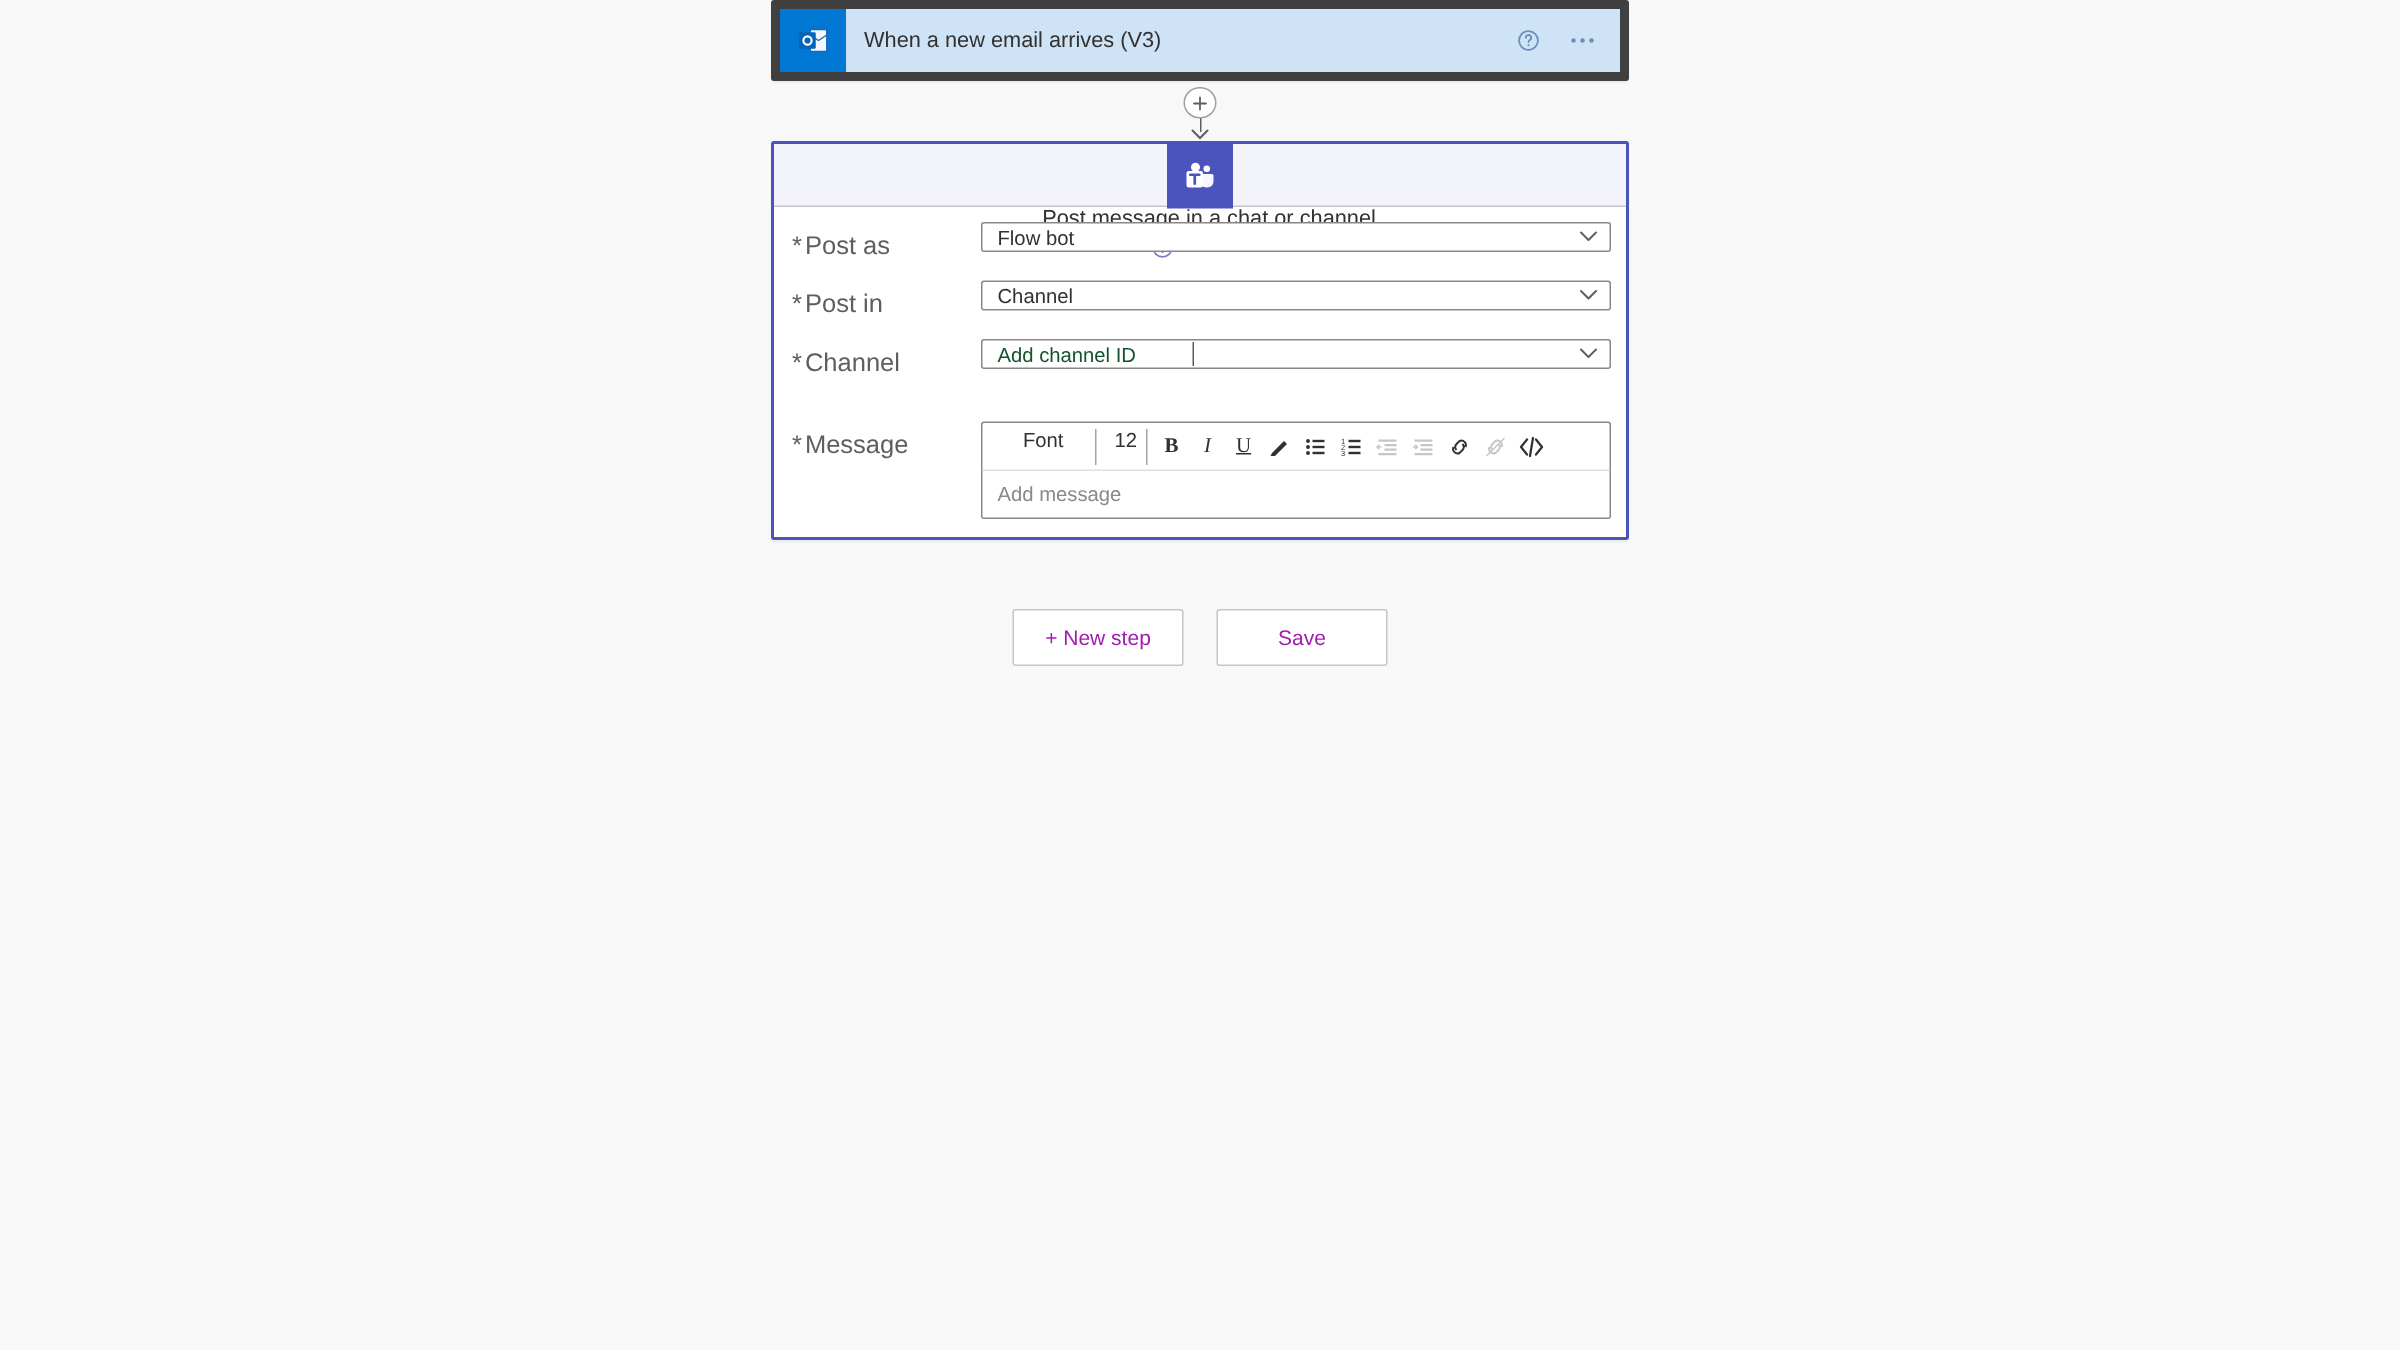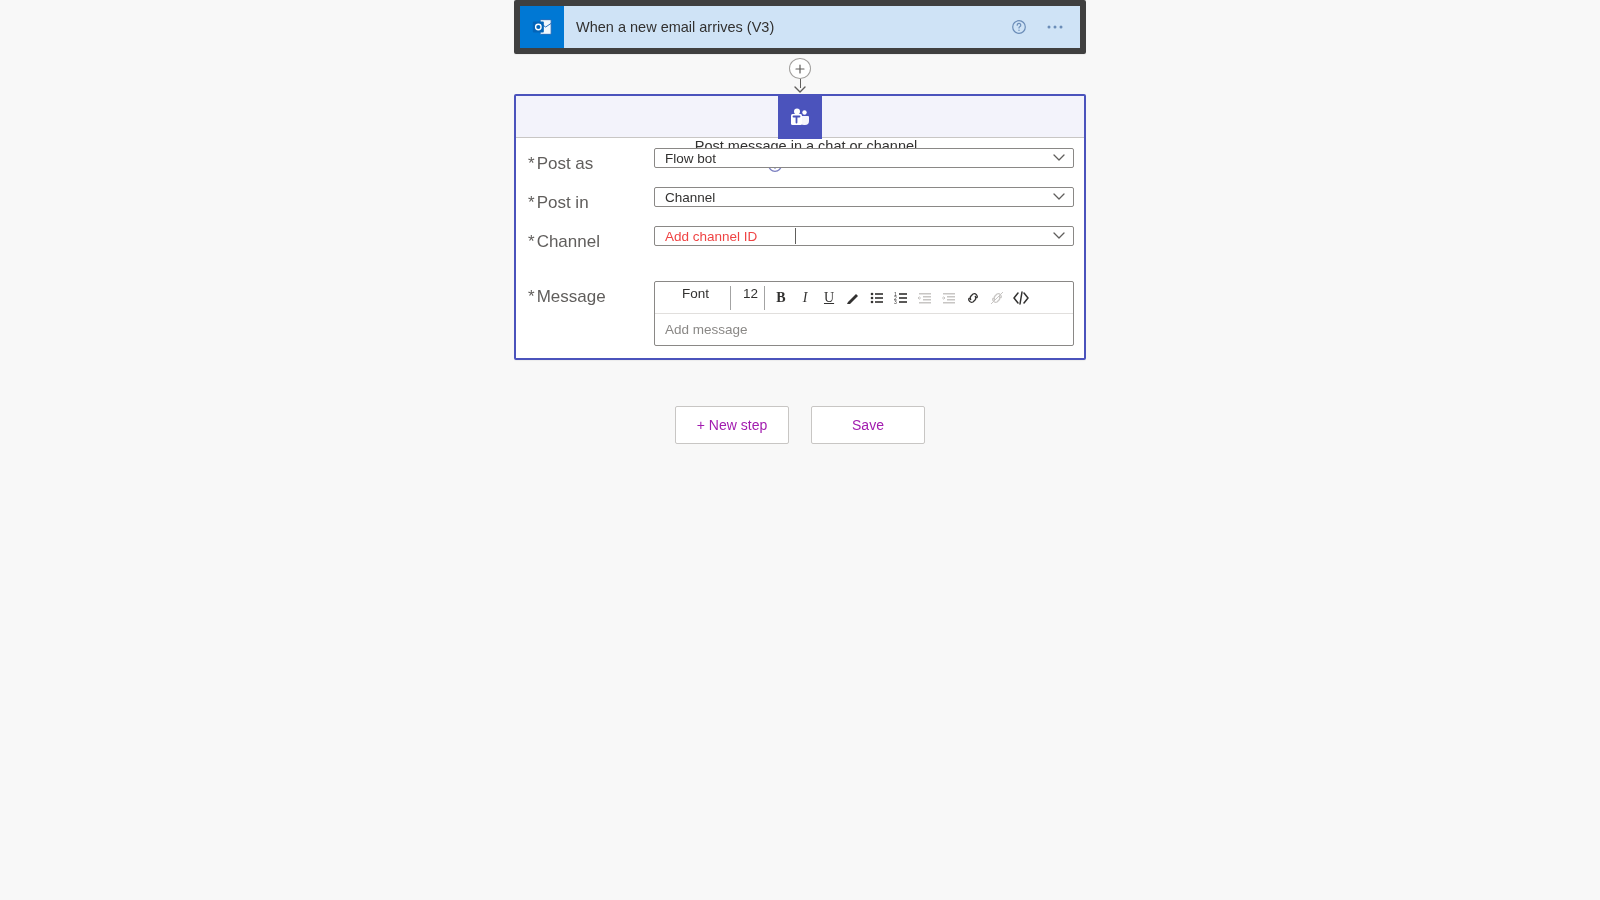--- a/index.html
+++ b/index.html
@@ -164,21 +164,21 @@
     border: 1px solid #8a8886;
     border-radius: 2px;
     background: #fff;
     display: flex;
     align-items: center;
     padding: 0 30px 0 10px;
     font-size: 13.5px;
     color: #323130;
     position: relative;
   }
-  .select.placeholder { color: #ef4444; gap: 32px; }
+  .select.placeholder { color: #14532d; gap: 32px; }
   .chevron {
     position: absolute;
     right: 8px;
     top: 50%;
     transform: translateY(-50%);
     color: #605e5c;
     pointer-events: none;
   }
   .cursor-caret {
     display: inline-block;

